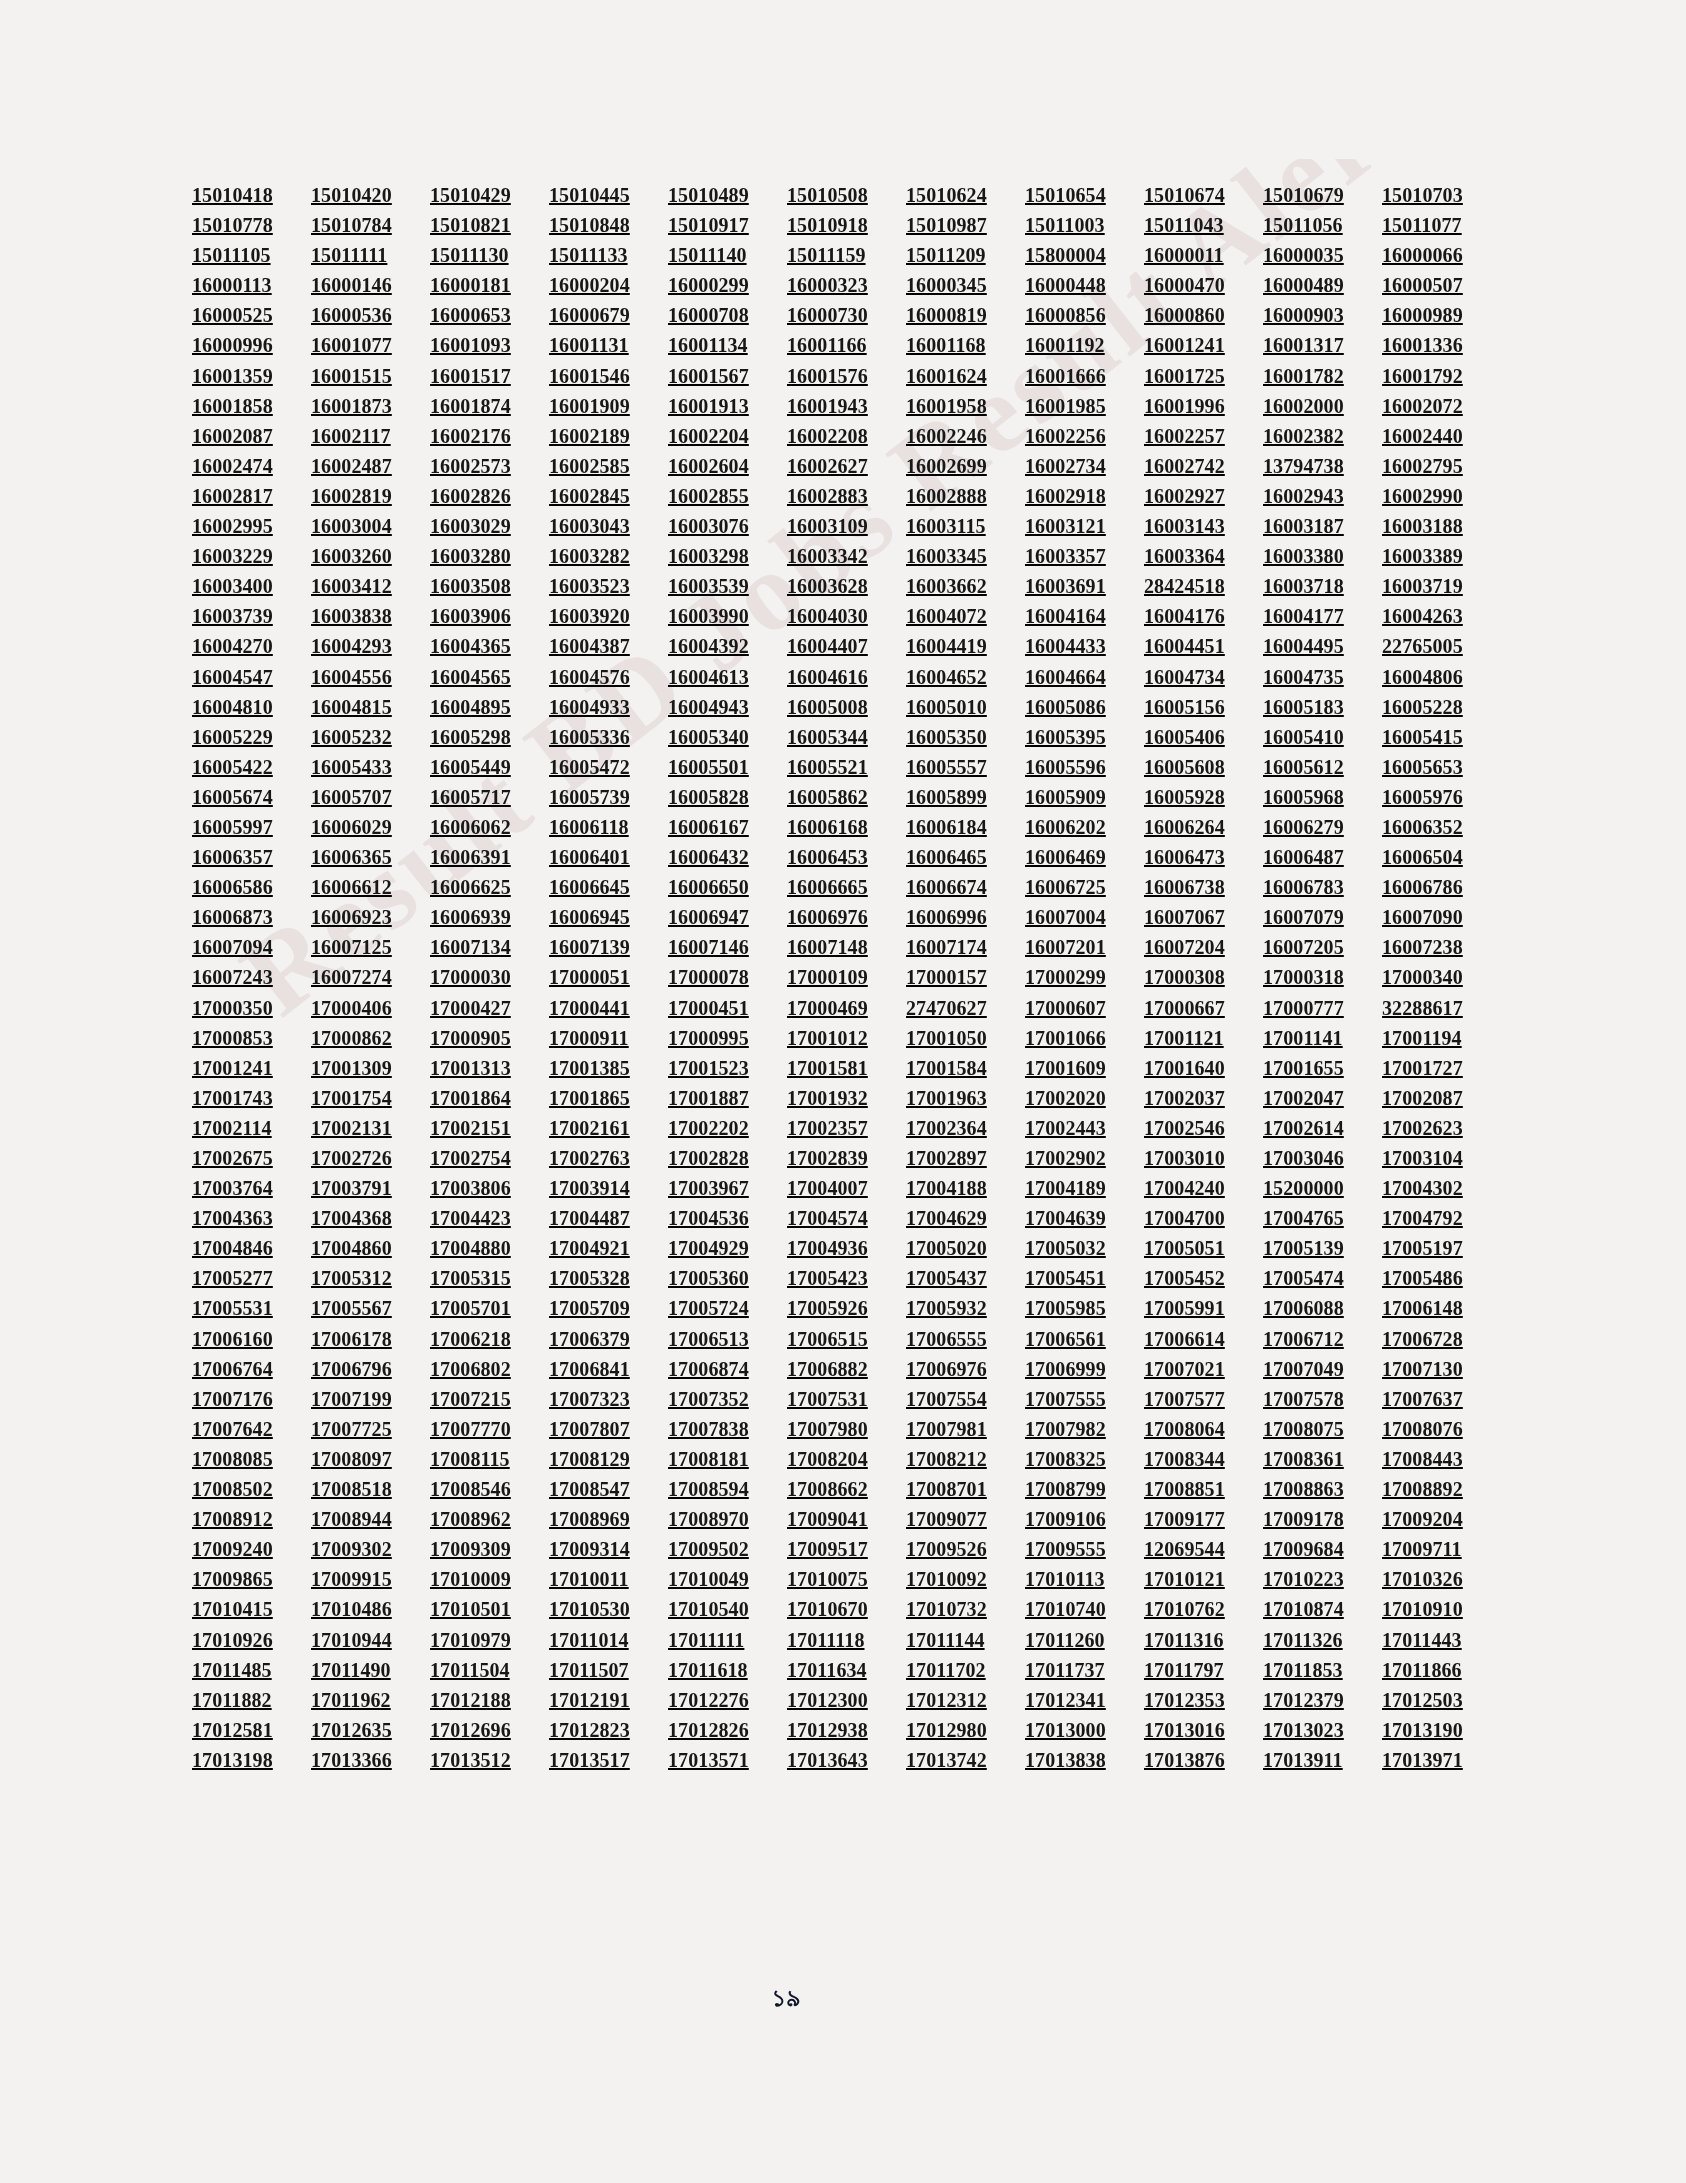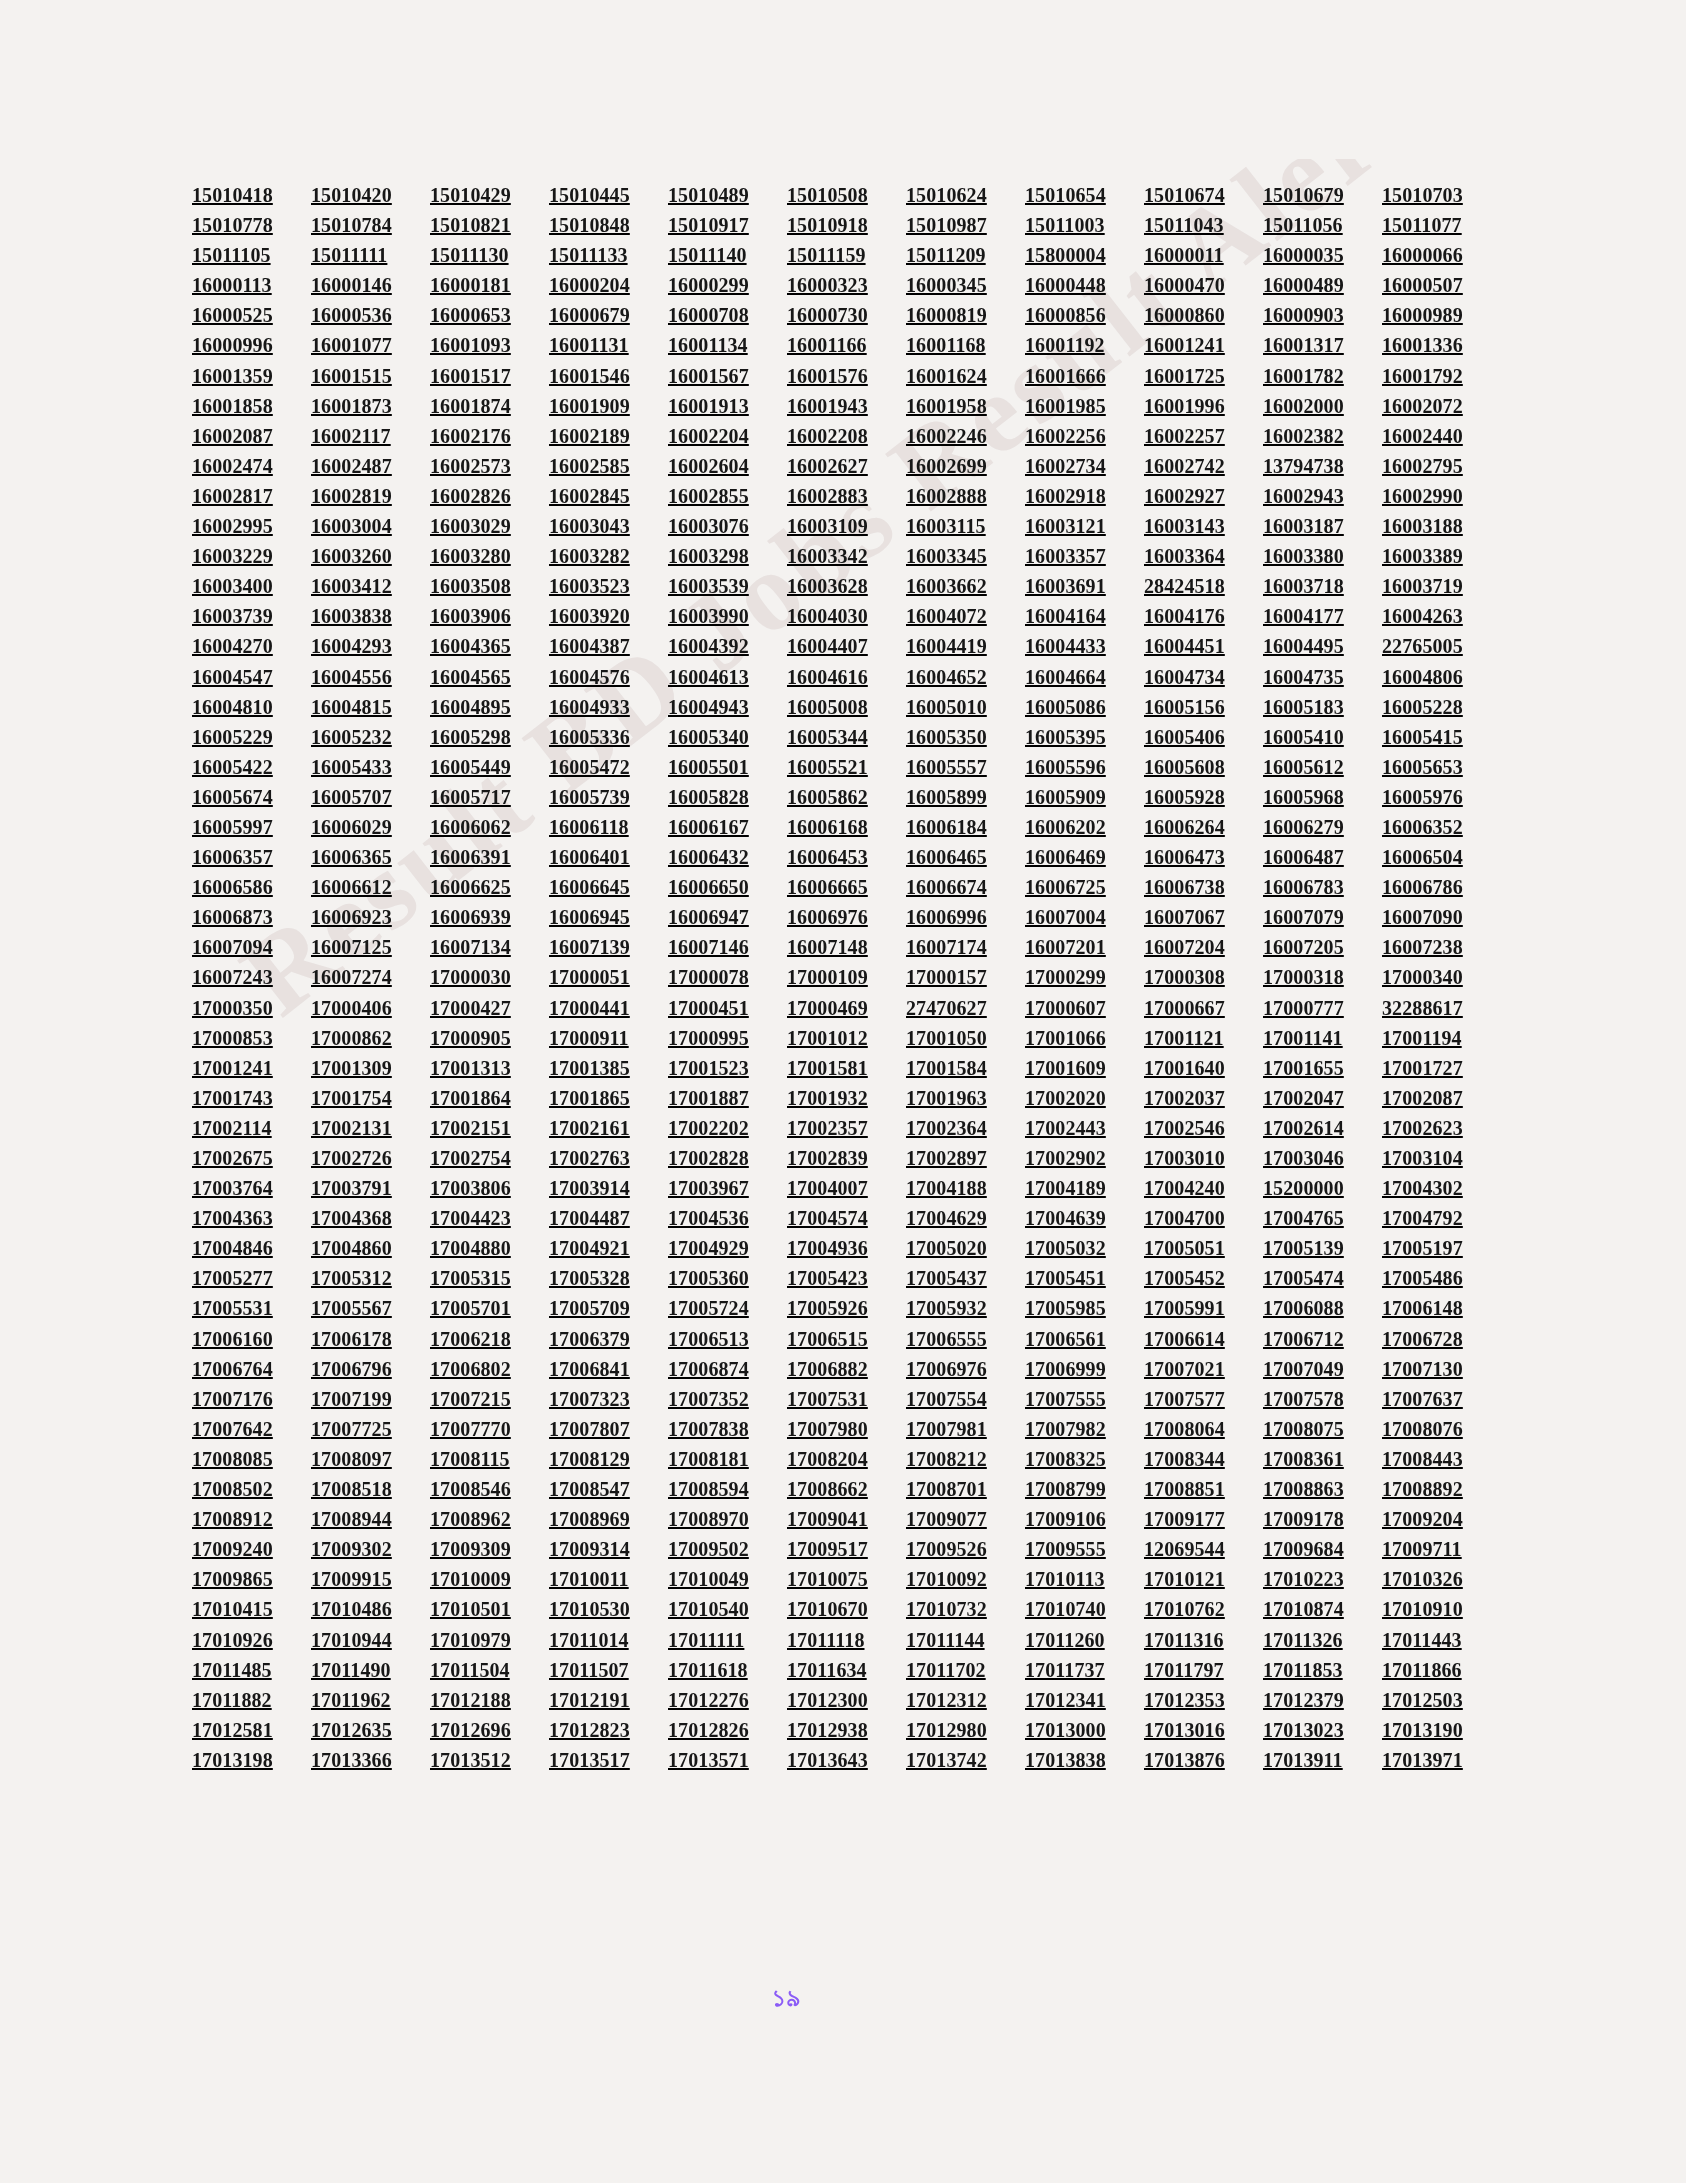--- a/index.html
+++ b/index.html
@@ -75,21 +75,21 @@
   }
   .page-number {
     position: absolute;
     left: 0;
     top: 1981px;
     width: 1572px;
     text-align: center;
     font-family: Liberation Sans, sans-serif;
     font-weight: bold;
     font-size: 22.5px;
-    color: #8b5cf6;
+    color: #0f172a;
   }
 </style>
 </head>
 <body>
 
 <div class="page">
   <div class="sheet"></div>
 
   <div class="watermark">
     <span>Result BD Jobs Result Alert</span>

